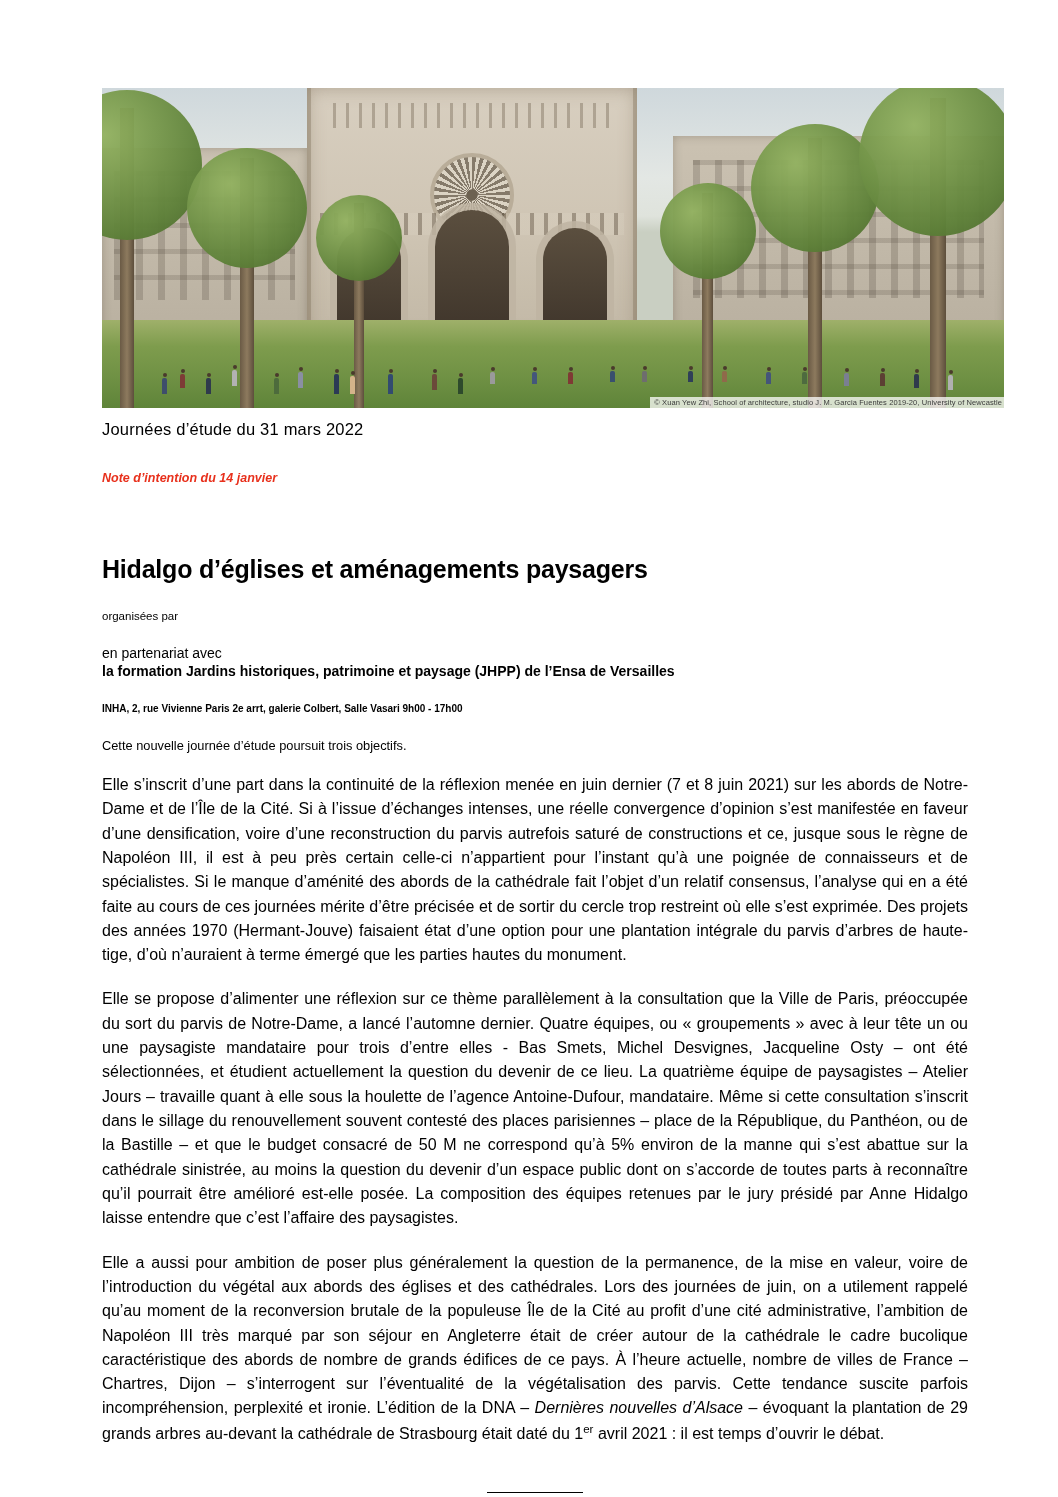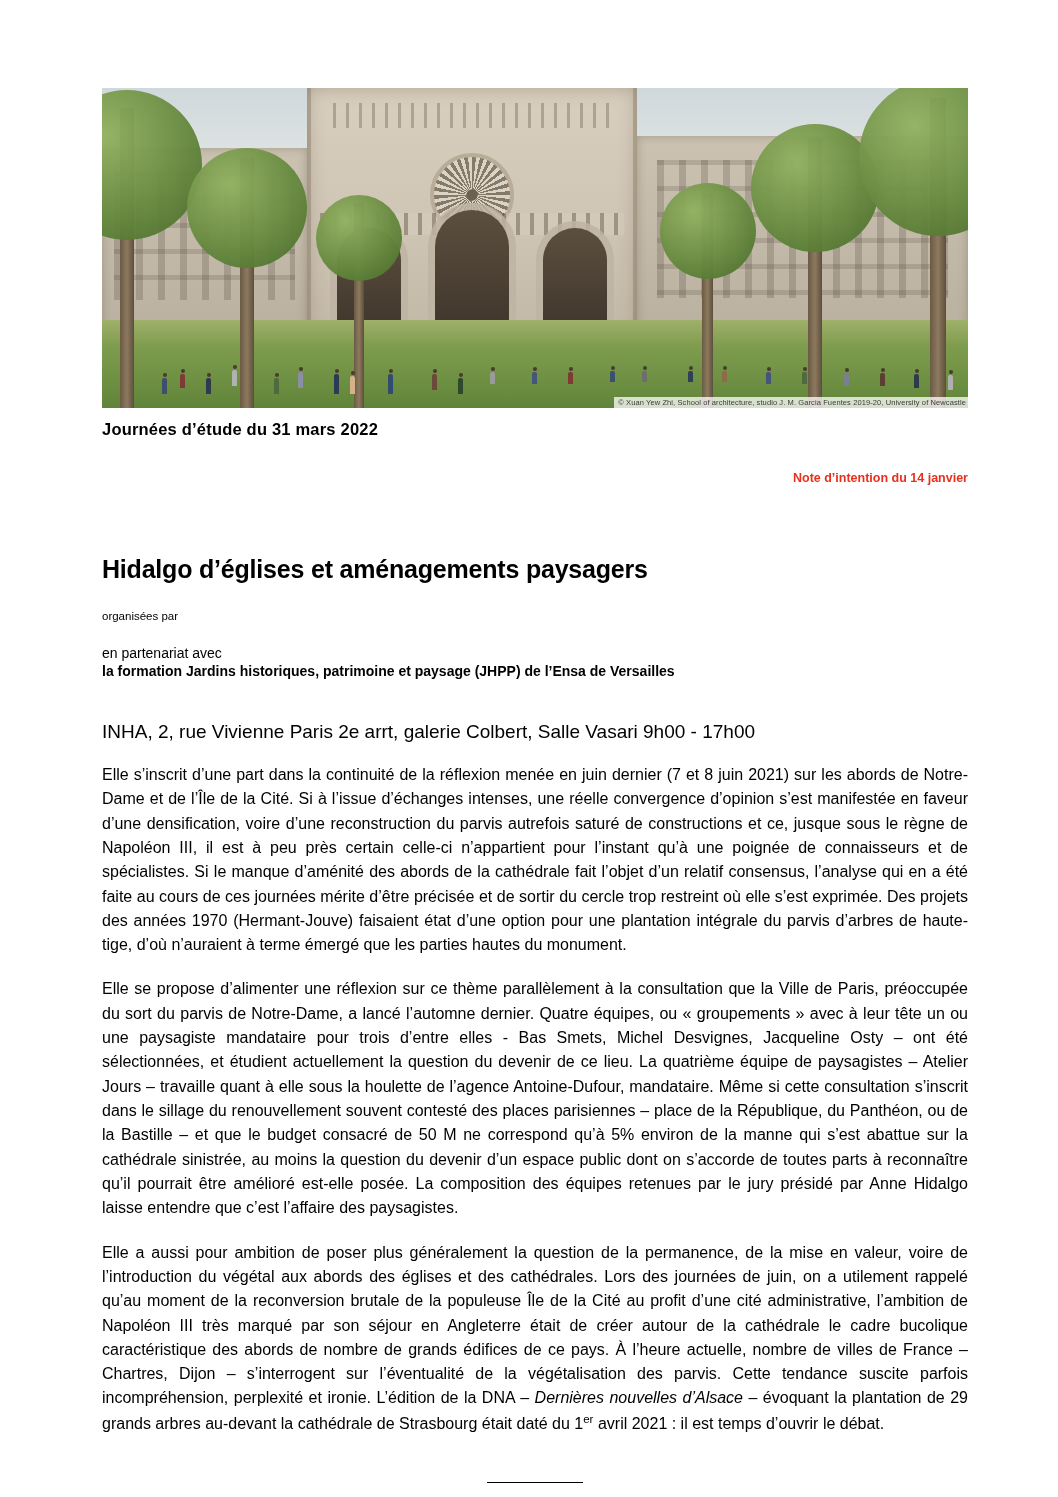--- a/index.html
+++ b/index.html
@@ -24,20 +24,21 @@
   }
 
   
   .hero-wrap {
     position: absolute;
     left: 102px;
     top: 88px;
     width: 866px;
     height: 320px;
     overflow: hidden;
+    padding-left: 36px;
   }
   .hero {
     position: absolute;
     inset: 0;
     background:
       
       linear-gradient(to bottom, #cfd8dc 0%, #e3e7e4 28%, #dfe3dc 40%, rgba(255,255,255,0) 45%);
     background-color: #c9cfc2;
   }
   
@@ -193,51 +194,52 @@
 
   
   .content {
     position: absolute;
     left: 102px;
     top: 420px;
     width: 866px;
   }
   .journees {
     font-size: 16.5px;
-    font-weight: bold;
+    font-weight: normal;
     letter-spacing: 0.2px;
     margin: 0 0 0 0;
   }
   .note {
     margin-top: 32px;
-    text-align: right;
+    text-align: left;
     color: #e8301c;
     font-size: 12.5px;
+    font-style: italic;
     font-weight: bold;
   }
   .title {
     margin-top: 70px;
     font-size: 25px;
     font-weight: bold;
     letter-spacing: -0.2px;
   }
   .organisee {
     margin-top: 26px;
     font-size: 11.5px;
   }
   .org-block {
     margin-top: 22px;
     font-size: 14px;
     line-height: 1.32;
   }
   .org-block .b { font-weight: bold; }
   .venue {
-    margin-top: 40px;
-    font-size: 19px;
-    font-weight: normal;
+    margin-top: 22px;
+    font-size: 10px;
+    font-weight: bold;
   }
   .intro {
     margin-top: 24px;
     font-size: 12.8px;
   }
   p.body {
     margin: 20px 0 0 0;
     font-size: 16px;
     line-height: 1.52;
     text-align: justify;
@@ -335,20 +337,21 @@
 
     <div class="organisee">organisées par</div>
 
     <div class="org-block">
       <div>en partenariat avec</div>
       <div class="b">la formation Jardins historiques, patrimoine et paysage (JHPP) de l’Ensa de Versailles</div>
     </div>
 
     <div class="venue">INHA, 2, rue Vivienne Paris 2e arrt, galerie Colbert, Salle Vasari 9h00 - 17h00</div>
 
+    <div class="intro">Cette nouvelle journée d’étude poursuit trois objectifs.</div>
 
     <p class="body">Elle s’inscrit d’une part dans la continuité de la réflexion menée en juin dernier (7 et 8 juin 2021) sur les abords de Notre-Dame et de l’Île de la Cité. Si à l’issue d’échanges intenses, une réelle convergence d’opinion s’est manifestée en faveur d’une densification, voire d’une reconstruction du parvis autrefois saturé de constructions et ce, jusque sous le règne de Napoléon III, il est à peu près certain celle-ci n’appartient pour l’instant qu’à une poignée de connaisseurs et de spécialistes. Si le manque d’aménité des abords de la cathédrale fait l’objet d’un relatif consensus, l’analyse qui en a été faite au cours de ces journées mérite d’être précisée et de sortir du cercle trop restreint où elle s’est exprimée. Des projets des années 1970 (Hermant-Jouve) faisaient état d’une option pour une plantation intégrale du parvis d’arbres de haute-tige, d’où n’auraient à terme émergé que les parties hautes du monument.</p>
 
     <p class="body">Elle se propose d’alimenter une réflexion sur ce thème parallèlement à la consultation que la Ville de Paris, préoccupée du sort du parvis de Notre-Dame, a lancé l’automne dernier. Quatre équipes, ou « groupements » avec à leur tête un ou une paysagiste mandataire pour trois d’entre elles - Bas Smets, Michel Desvignes, Jacqueline Osty – ont été sélectionnées, et étudient actuellement la question du devenir de ce lieu. La quatrième équipe de paysagistes – Atelier Jours – travaille quant à elle sous la houlette de l’agence Antoine-Dufour, mandataire. Même si cette consultation s’inscrit dans le sillage du renouvellement souvent contesté des places parisiennes – place de la République, du Panthéon, ou de la Bastille – et que le budget consacré de 50 M ne correspond qu’à 5% environ de la manne qui s’est abattue sur la cathédrale sinistrée, au moins la question du devenir d’un espace public dont on s’accorde de toutes parts à reconnaître qu’il pourrait être amélioré est-elle posée. La composition des équipes retenues par le jury présidé par Anne Hidalgo laisse entendre que c’est l’affaire des paysagistes.</p>
 
     <p class="body"><span>Elle a aussi pour ambition de poser plus généralement la question de la permanence, de la mise en valeur, voire de l’introduction du végétal aux abords des églises et des cathédrales. Lors des journées de juin, on a utilement rappelé qu’au moment de la reconversion brutale de la populeuse Île de la Cité au profit d’une cité administrative, l’ambition de Napoléon III très marqué par son séjour en Angleterre était de créer autour de la cathédrale le cadre bucolique caractéristique des abords de nombre de grands édifices de ce pays. À l’heure actuelle, nombre de villes de France – Chartres, Dijon – s’interrogent sur l’éventualité de la végétalisation des parvis. Cette tendance suscite parfois incompréhension, perplexité et ironie. L’édition de la DNA – </span><i class="em">Dernières nouvelles d’Alsace</i><span> – évoquant la plantation de 29 grands arbres au-devant la cathédrale de Strasbourg était daté du 1</span><sup>er</sup><span> avril 2021 : il est temps d’ouvrir le débat.</span></p>
 
     <div class="rule"></div>
   </div>
 </div>

